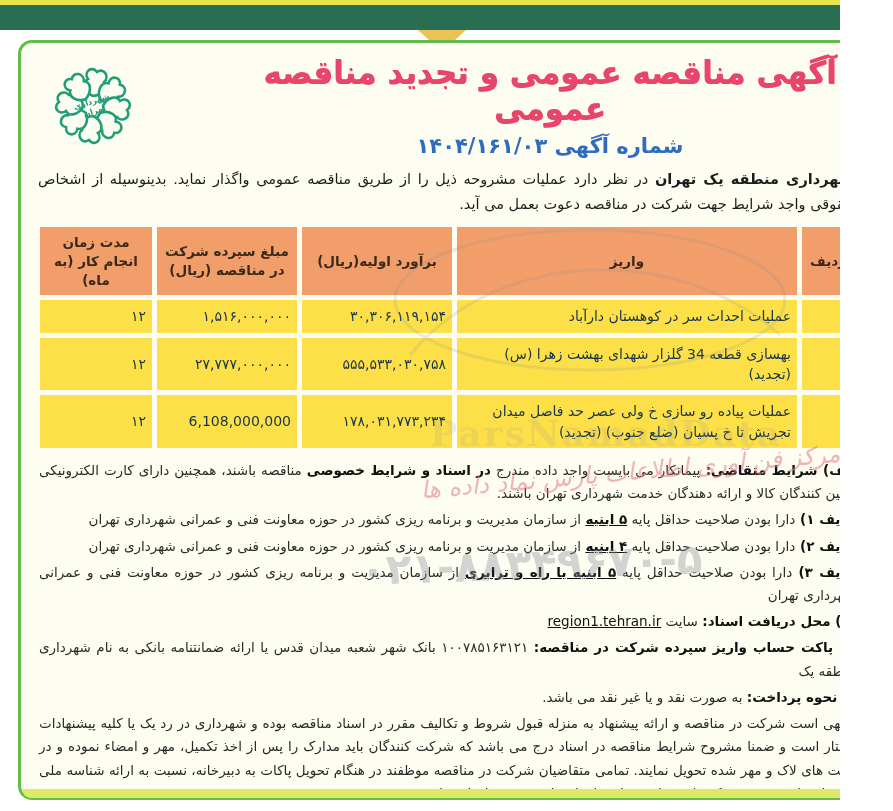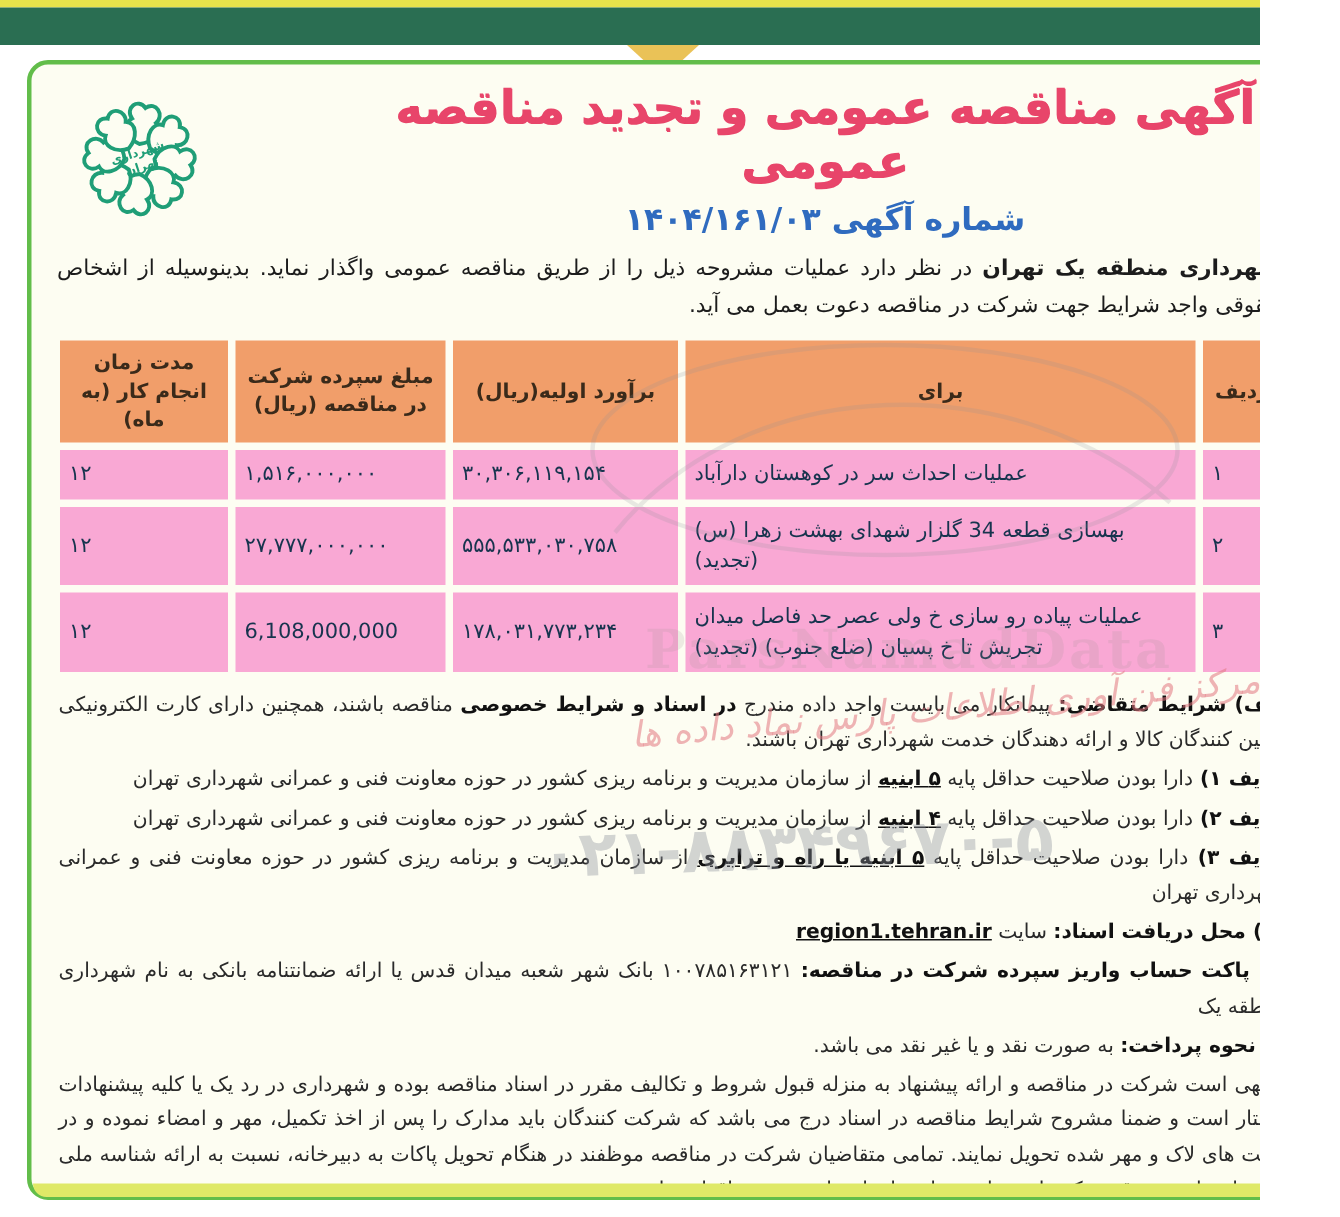--- a/index.html
+++ b/index.html
@@ -24,29 +24,29 @@
   .main-title{font-size:31px;font-weight:bold;color:#e8456a;letter-spacing:-1px;
         text-shadow:0.5px 0.5px 0 #e8456a;}
   .sub-title{font-size:21px;font-weight:bold;color:#2f6bbf;margin-top:8px;}
   
   .intro{font-size:14.5px;color:#1c1c1c;line-height:1.75;text-align:justify;margin:6px 6px 4px 3px;}
   .intro .lead{font-weight:bold;}
   
   table.tender{width:100%;border-collapse:separate;border-spacing:5px;margin-top:2px;}
   table.tender th{background:#f19e6a;color:#3a2a1a;font-size:13.5px;font-weight:bold;
         padding:6px 4px;text-align:center;line-height:1.4;}
-  table.tender td{background:#f9a8d4;color:#17344e;font-size:14px;padding:6px 6px;
-        text-align:left;line-height:1.45;}
+  table.tender td{background:#fde047;color:#17344e;font-size:14px;padding:6px 6px;
+        text-align:right;line-height:1.45;}
   td.num{font-size:13.5px;}
   
   .conds{margin:6px 4px 0 4px;}
   .conds p{margin:0 0 3px 0;font-size:13.5px;line-height:1.72;color:#2a2a2a;text-align:justify;}
   .seg-b{font-weight:bold;color:#111;}
   .seg-u{text-decoration:underline;}
-  .latin{direction:ltr;unicode-bidi:embed;font-weight:bold;margin-left:36px;}
+  .latin{direction:ltr;unicode-bidi:embed;font-weight:normal;margin-left:36px;}
   
   .wm{position:absolute;pointer-events:none;white-space:nowrap;z-index:6;}
   .wm-phone{top:540px;left:360px;font-size:42px;font-weight:bold;letter-spacing:8px;
         color:rgba(140,145,155,0.38);transform:rotate(-2deg);direction:ltr;}
   .wm-agency{top:458px;left:420px;font-size:24px;font-style:italic;
         color:rgba(226,118,128,0.55);transform:rotate(-5deg);}
   .wm-latin{top:412px;left:430px;font-size:36px;font-weight:bold;font-family:"DejaVu Serif",serif;
         color:rgba(160,150,150,0.18);letter-spacing:2px;direction:ltr;}
   .wm-swoosh{top:215px;left:380px;z-index:5;opacity:0.18;}
 </style>
@@ -92,21 +92,21 @@
       <colgroup>
         <col style="width:52px">
           <col>
           <col style="width:150px">
           <col style="width:140px">
           <col style="width:112px">
       </colgroup>
       <thead>
           <tr>
             <th>ردیف</th>
-            <th>برای</th>
+            <th>واریز</th>
             <th>برآورد اولیه(ریال)</th>
             <th>مبلغ سپرده شرکت در مناقصه (ریال)</th>
             <th>مدت زمان انجام کار (به ماه)</th>
           </tr>
         </thead>
       <tbody>
           <tr>
             <td>۱</td>
             <td>عملیات احداث سر در کوهستان دارآباد</td>
             <td class="num">۳۰,۳۰۶,۱۱۹,۱۵۴</td>

